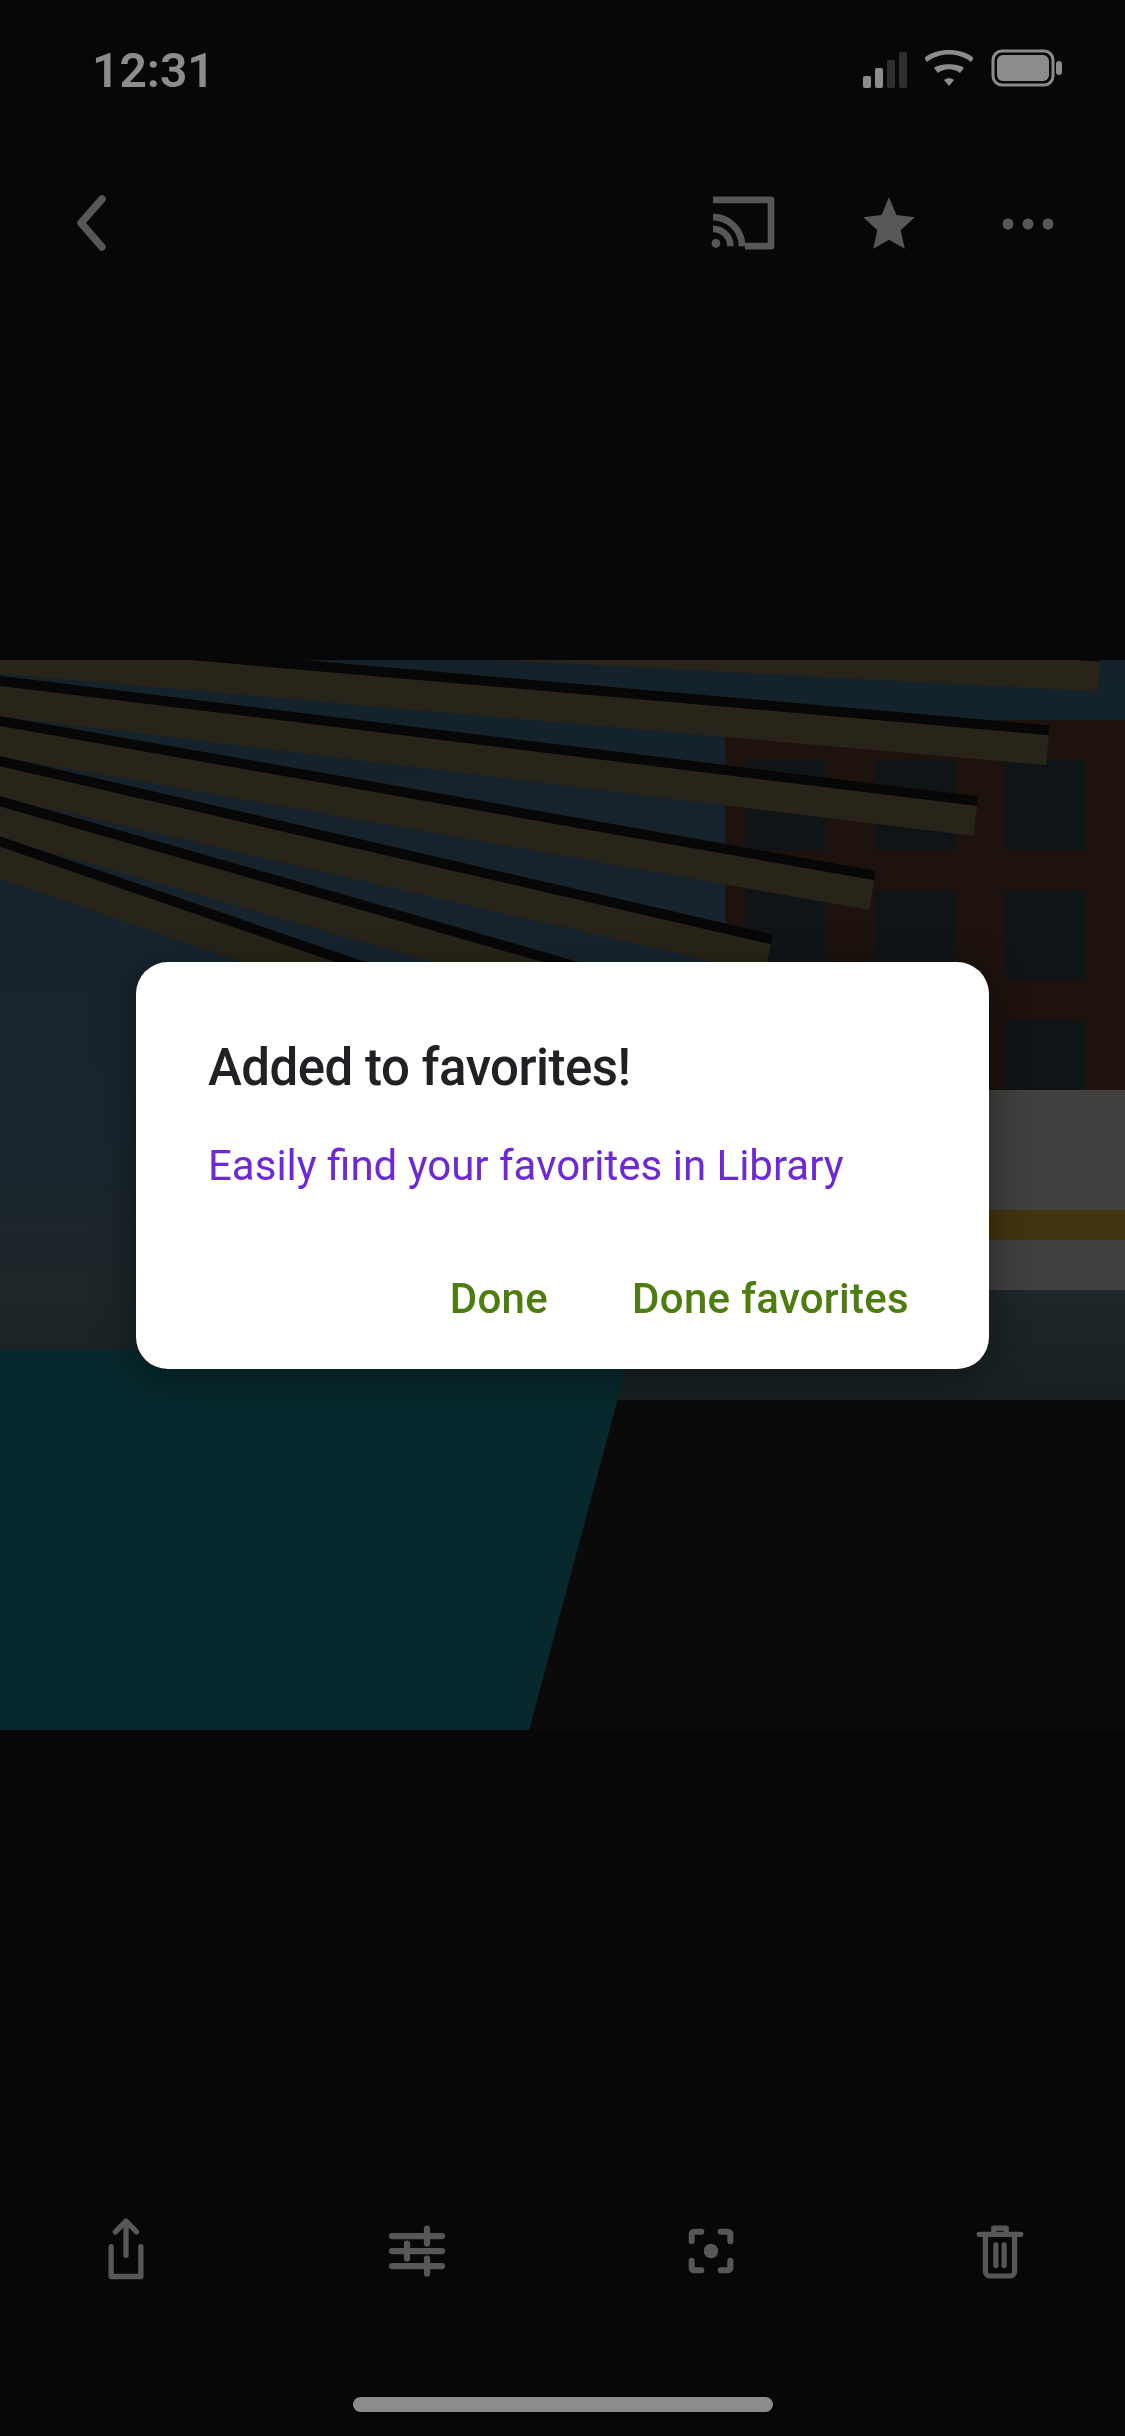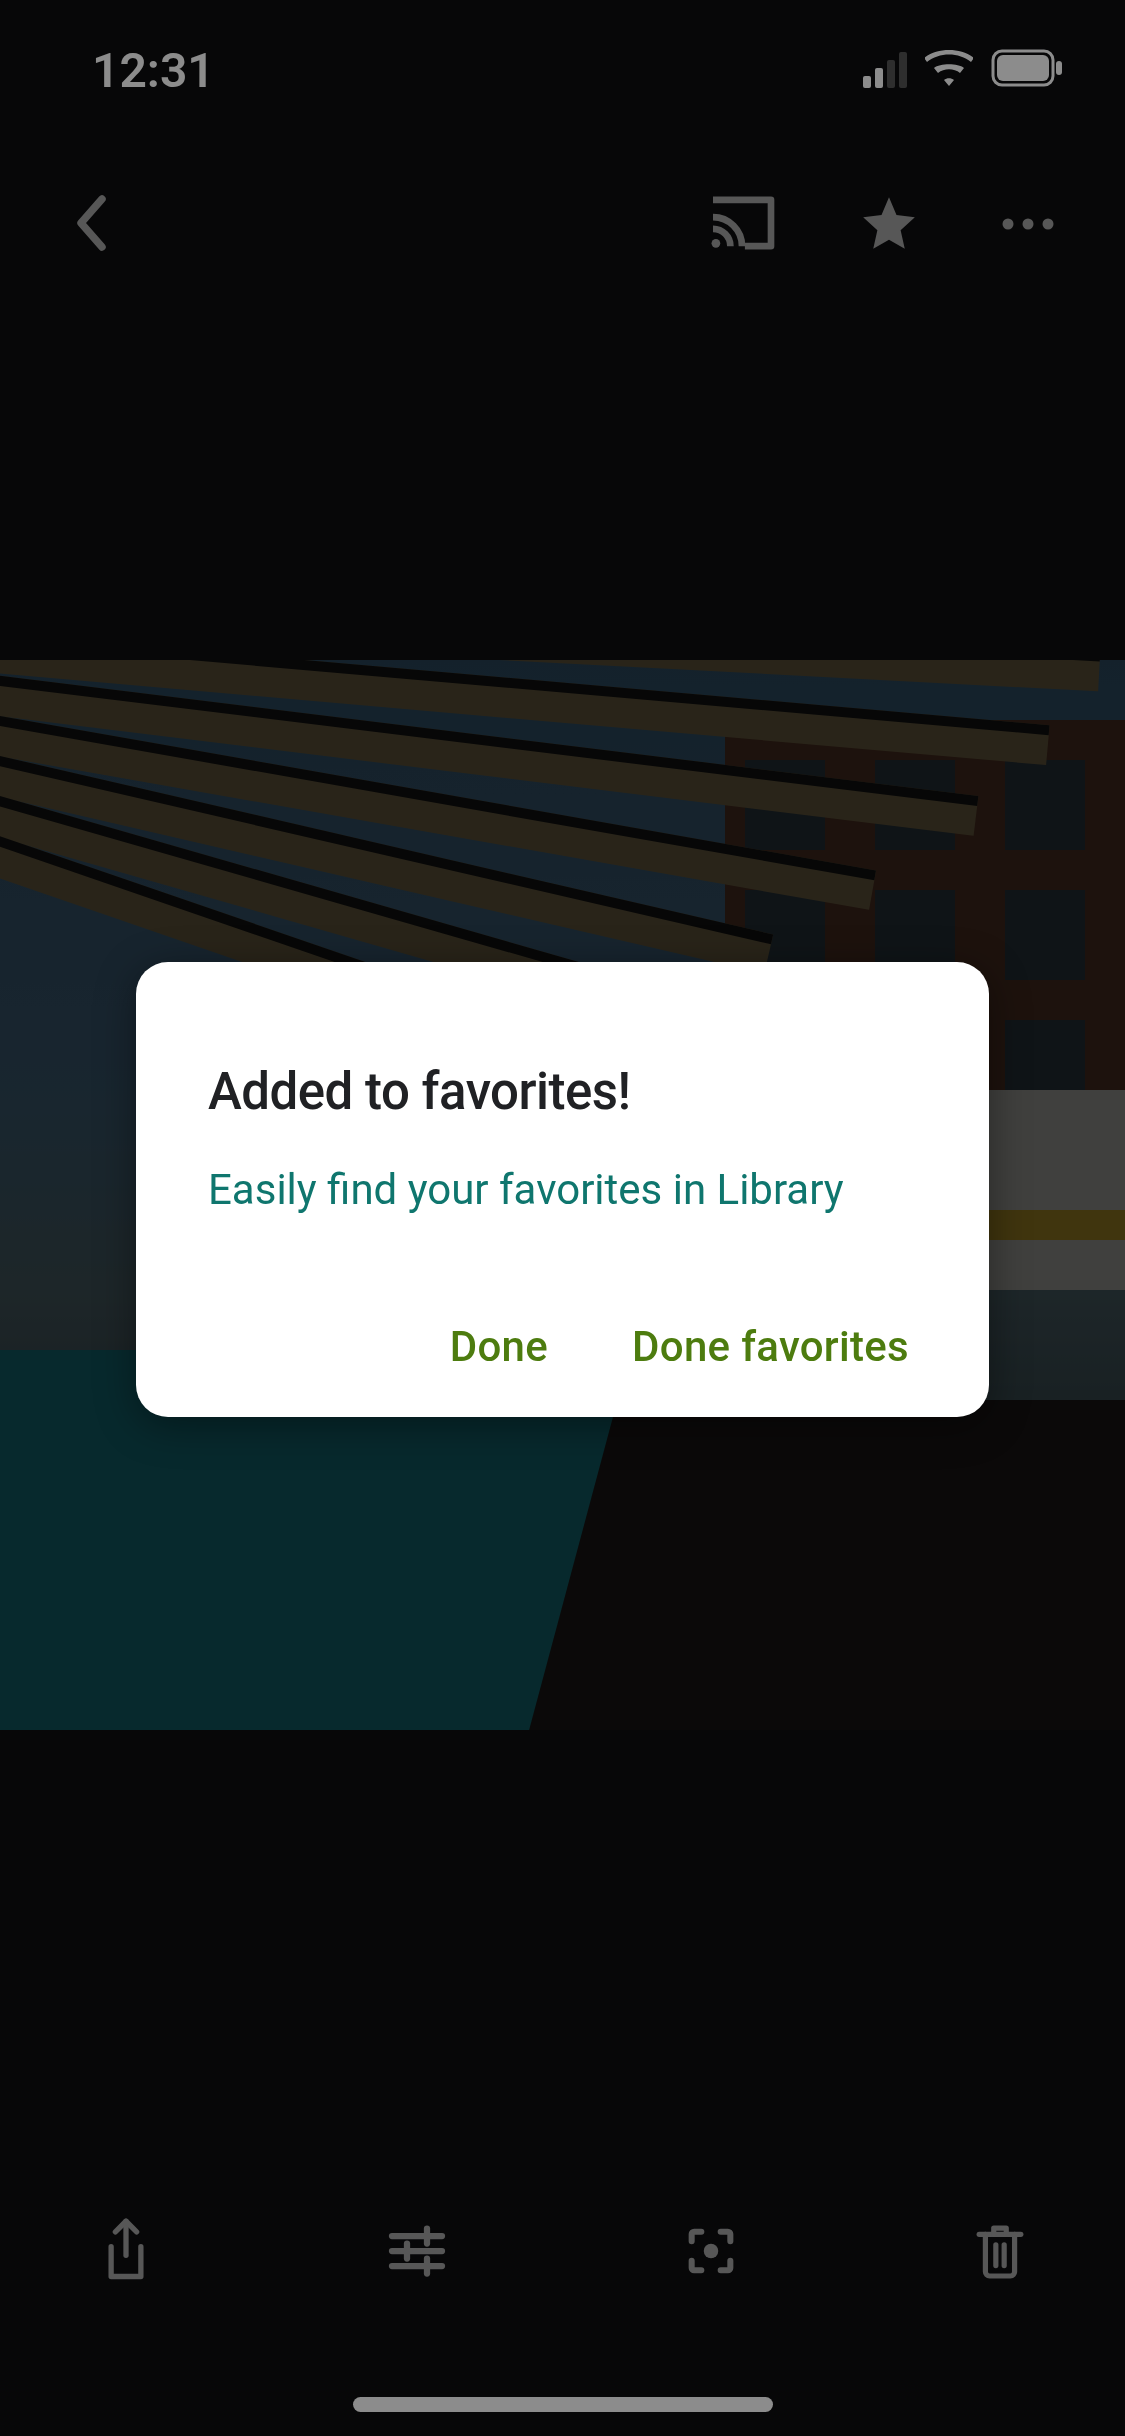--- a/index.html
+++ b/index.html
@@ -155,35 +155,35 @@
       z-index: 5;
     }
 
     .dialog {
       position: absolute;
       top: 962px;
       left: 136px;
       width: 853px;
       background: #ffffff;
       border-radius: 32px;
-      padding: 100px 72px 34px 72px;
+      padding: 76px 72px 34px 72px;
       box-shadow: 0 8px 40px rgba(0,0,0,0.4);
       z-index: 10;
     }
     .dialog-title {
       font-size: 51px;
       font-weight: 500;
       color: #202124;
       margin-bottom: 40px;
       letter-spacing: -0.5px;
     }
     .dialog-body {
       font-size: 42px;
-      color: #0f766e;
-      margin-bottom: 90px;
+      color: #6d28d9;
+      margin-bottom: 66px;
       line-height: 1.4;
     }
     .dialog-actions {
       display: flex;
       justify-content: flex-end;
       gap: 68px;
     }
     .dialog-btn {
       font-size: 42px;
       font-weight: 500;

